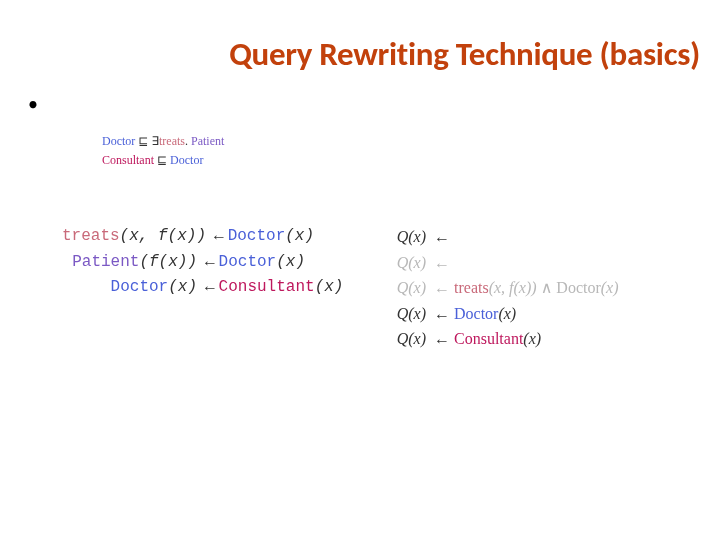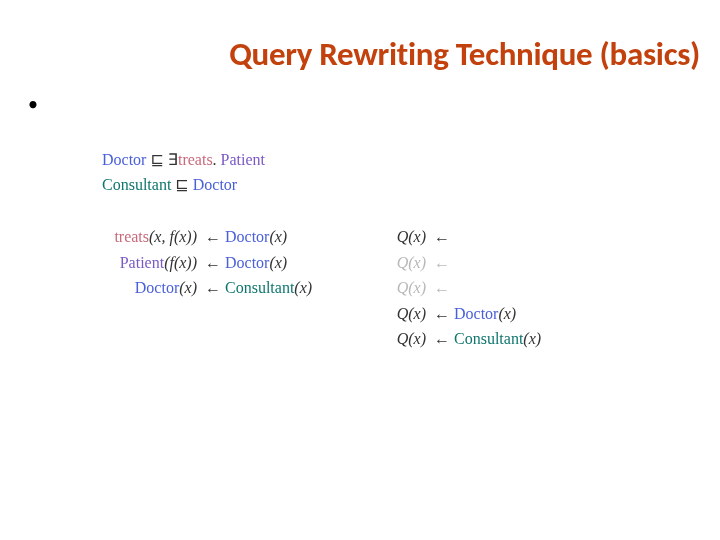--- a/index.html
+++ b/index.html
@@ -37,32 +37,32 @@
     font-size: 27px;
     color: #000;
   }
   .bullet-row .dot {
     font-size: 20px;
     margin-right: 8px;
     line-height: 1;
   }
   .axioms {
     position: absolute;
-    top: 148px;
+    top: 132px;
     left: 102px;
     font-family: "Times New Roman", serif;
-    font-size: 16px;
+    font-size: 12px;
     line-height: 1.55;
   }
   .axioms .row { white-space: nowrap; }
   .left-block {
     position: absolute;
     top: 224px;
     left: 62px;
-    font-family: Liberation Serif, serif;
+    font-family: Liberation Mono, monospace;
     font-size: 16px;
     line-height: 1.6;
   }
   .left-block .row {
     white-space: nowrap;
     display: flex;
     align-items: baseline;
   }
   .left-block .lhs { min-width: 135px; text-align: right; padding-right: 4px; }
   .left-block .sym { padding: 0 4px; }
@@ -78,21 +78,21 @@
     white-space: nowrap;
     display: flex;
     align-items: flex-start;
   }
   .right-block .lhs { min-width: 38px; text-align: right; padding-right: 4px; }
   .right-block .sym { padding: 0 4px; }
   
   .doctor   { color: #4a60d8; }
   .patient  { color: #7b59c4; }
   .treats   { color: #c96a7a; }
-  .consult  { color: #0f766e; }
+  .consult  { color: #be185d; }
   .black    { color: #333; }
   .gray     { color: #b8b8b8; }
   .italic   { font-style: italic; }
   
   .sqsub {
     font-family: "Cambria Math", "STIXGeneral", serif;
   }
 </style>
 </head>
 <body>
@@ -154,20 +154,25 @@
       <span class="lhs black italic">Q(x)</span>
       <span class="black sym">←</span>
     </div>
     <div class="row gray">
       <span class="lhs italic">Q(x)</span>
       <span class="sym">←</span>
     </div>
     <div class="row">
       <span class="lhs gray italic">Q(x)</span>
       <span class="gray sym">←</span>
+      <span>
+        <span class="treats">treats</span><span class="gray italic">(x, f(x))</span>
+        <span class="gray">∧</span>
+        <span class="gray">Doctor</span><span class="gray italic">(x)</span>
+      </span>
     </div>
     <div class="row">
       <span class="lhs black italic">Q(x)</span>
       <span class="black sym">←</span>
       <span>
         <span class="doctor">Doctor</span><span class="black italic">(x)</span>
       </span>
     </div>
     <div class="row">
       <span class="lhs black italic">Q(x)</span>

